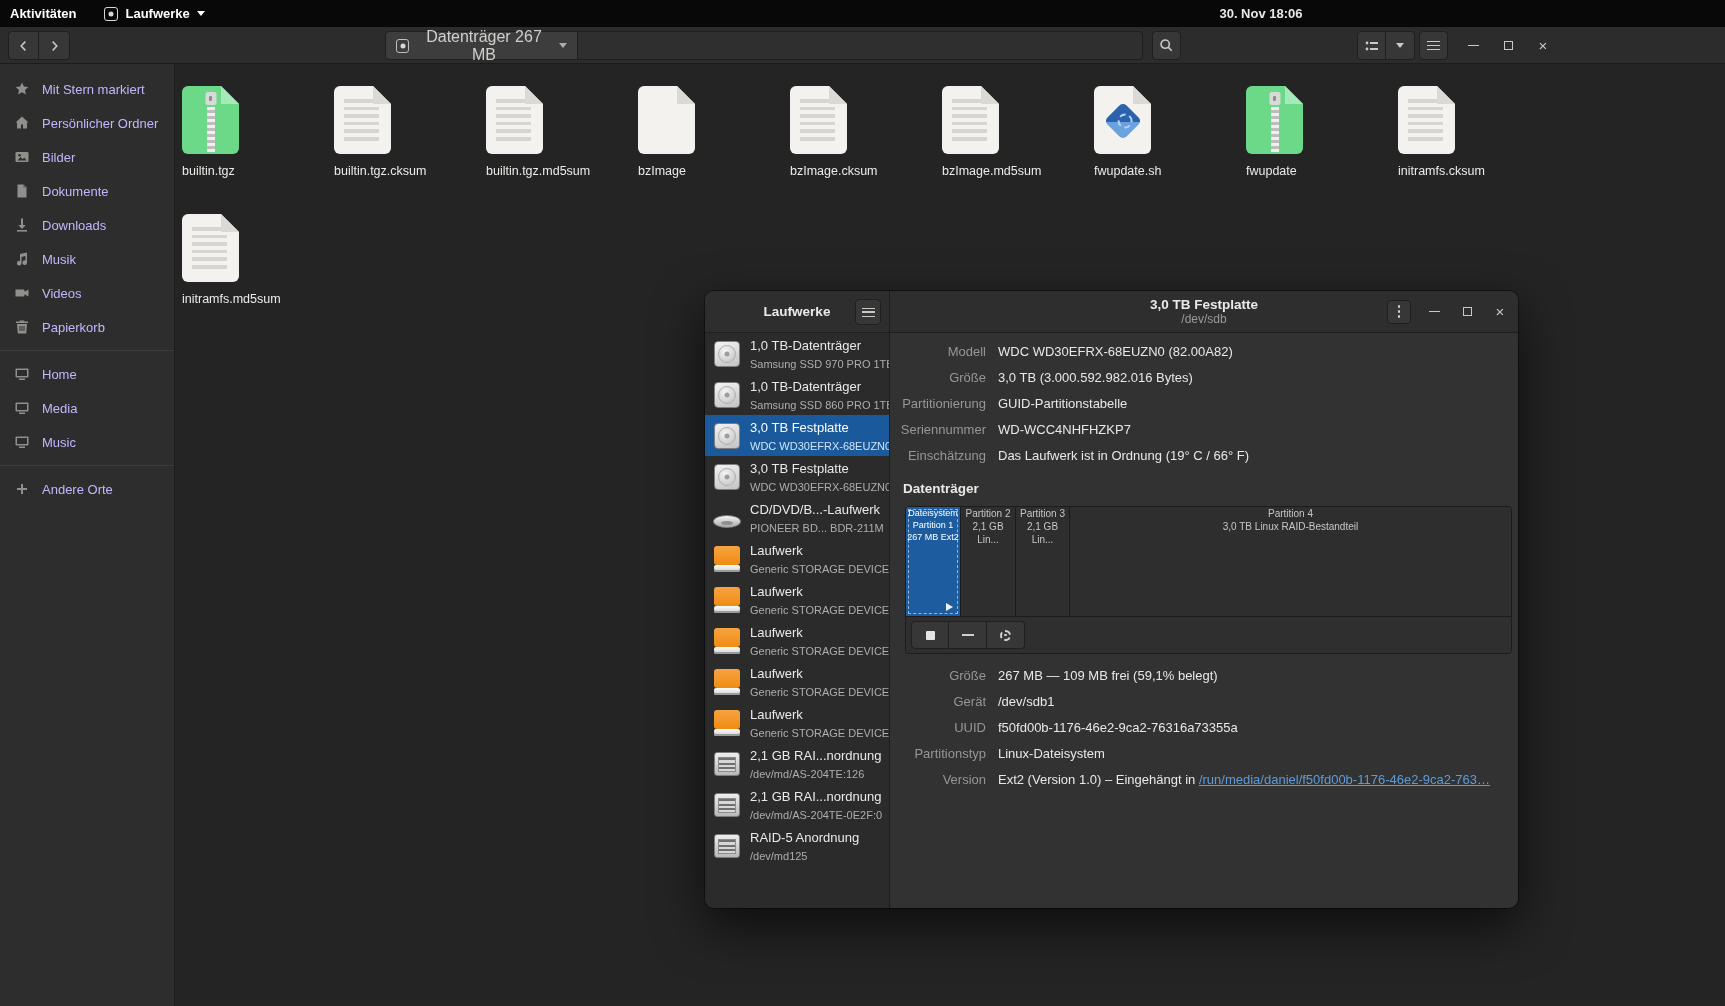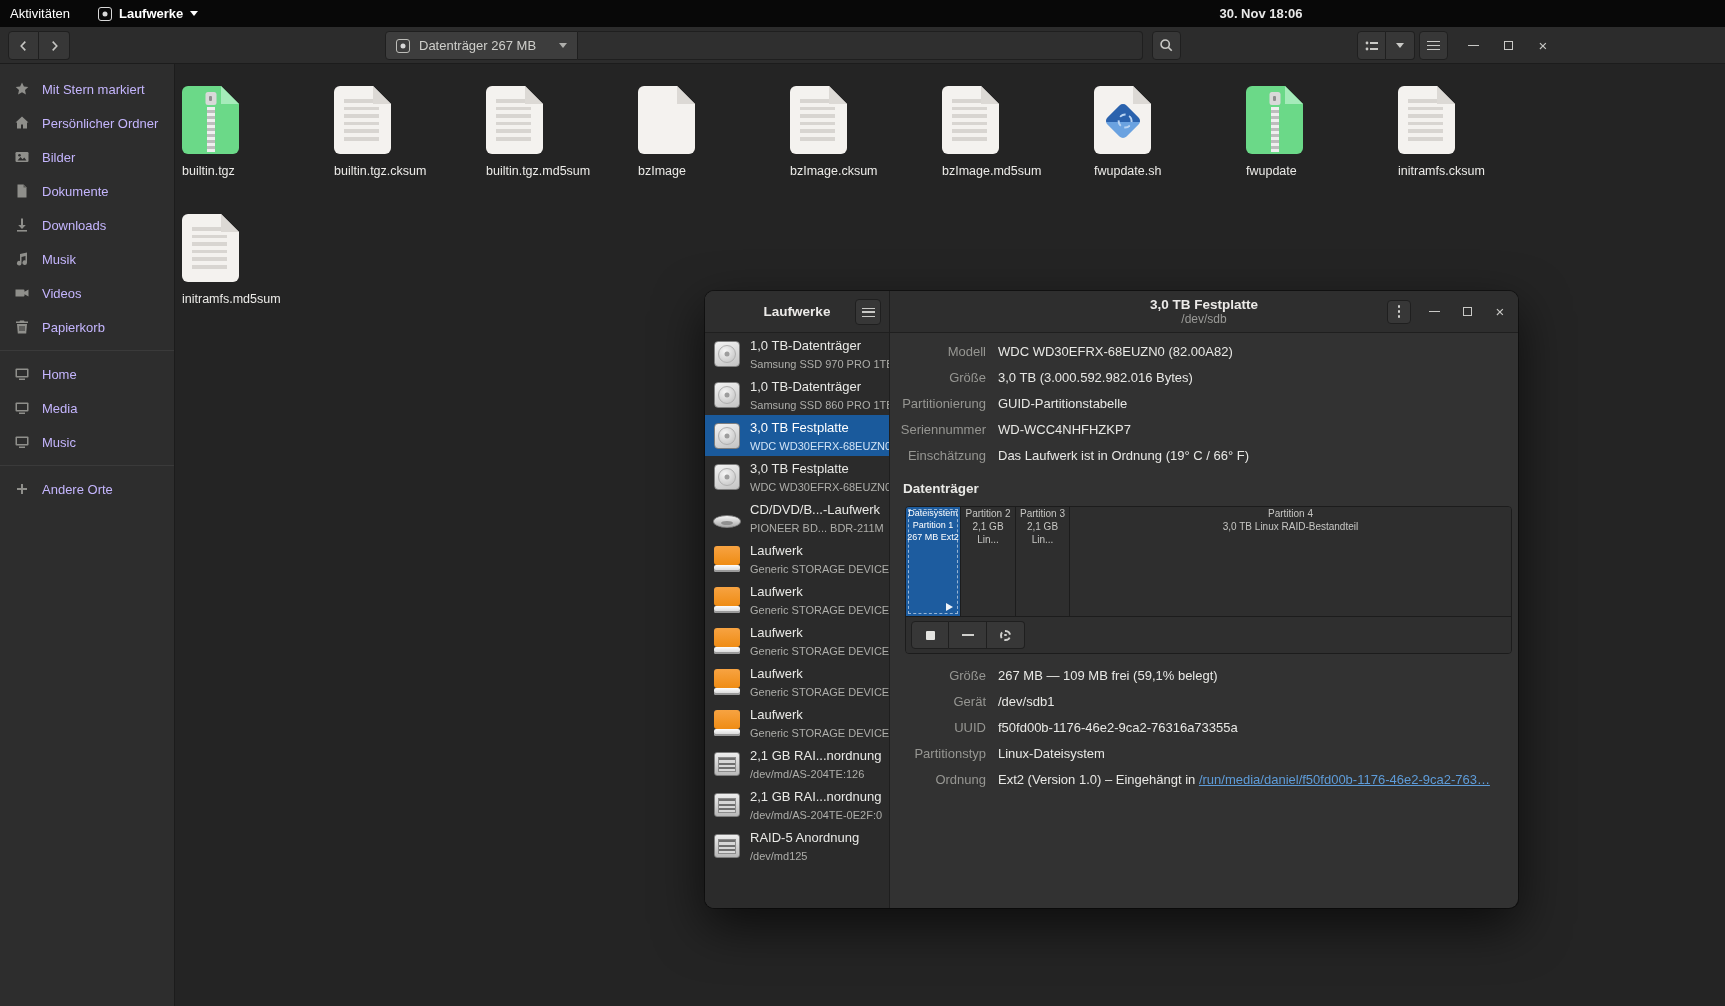--- a/index.html
+++ b/index.html
@@ -2,36 +2,36 @@
 <html><head>
 <meta charset="utf-8">
 <style>
   * { margin:0; padding:0; box-sizing:border-box; }
   html,body { background:#111; }
   body { font-family:"Liberation Sans","DejaVu Sans",sans-serif; }
   .screen { position:relative; width:1725px; height:1006px; background:#242424; overflow:hidden; }
 
   
   .topbar { position:absolute; top:0; left:0; right:0; height:27px; background:#080808; display:flex; align-items:center; color:#fff; font-size:13px; }
-  .tb-activities { margin-left:10px; font-weight:normal; color:#fff; background:none; border:none; font-size:13px; font-family:inherit;text-align:center; }
+  .tb-activities { margin-left:10px; font-weight:bold; color:#fff; background:none; border:none; font-size:13px; font-family:inherit;text-align:center; }
   .tb-app { margin-left:28px; display:flex; align-items:center; gap:7px; font-weight:bold; color:#fff; background:none; border:none; font-size:13px; font-family:inherit; }
   .mini-drive { width:14px; height:14px; border:1.5px solid #d8d8d8; border-radius:3px; position:relative; }
   .mini-drive::after { content:""; position:absolute; width:5px; height:5px; border-radius:50%; background:#d8d8d8; left:50%; top:50%; transform:translate(-50%,-50%); }
   .caret-down { width:0; height:0; border-left:4px solid transparent; border-right:4px solid transparent; border-top:5px solid currentColor; display:inline-block; }
   .tb-clock { position:absolute; left:1196px; width:130px; text-align:center; font-weight:bold; color:#e8e8e8; font-size:13px; }
 
   
   .ftoolbar { position:absolute; top:27px; left:0; right:0; height:37px; background:#2c2c2c; border-bottom:1px solid #1c1c1c; }
   .btn { background:#373737; border:1px solid #1f1f1f; color:#c9c9c6; display:flex; align-items:center; justify-content:center; }
   .nav-group { position:absolute; left:8px; top:4px; display:flex; }
   .nav-group .btn { width:31px; height:29px; }
   .nav-group .btn:first-child { border-radius:4px 0 0 4px; }
   .nav-group .btn:last-child { border-radius:0 4px 4px 0; border-left:0; }
   .pathbar { position:absolute; left:385px; top:4px; width:758px; height:29px; display:flex; }
-  .path-btn { width:193px; background:#3d3d3d; border:1px solid #1f1f1f; border-radius:4px 0 0 4px; display:flex; align-items:center; gap:9px; padding:0 10px; color:#cfcfcb; font-size:13px; font-family:inherit; }
+  .path-btn { width:193px; background:#3d3d3d; border:1px solid #1f1f1f; border-radius:4px 0 0 4px; display:flex; align-items:center; gap:9px; padding:0 10px; color:#cfcfcb; font-size:16px; font-family:inherit; }
   .path-btn .caret-down { margin-left:auto; color:#aeaeab; }
   .path-rest { flex:1; background:#2f2f2f; border:1px solid #1f1f1f; border-left:0; border-radius:0 4px 4px 0; }
   .search-btn { position:absolute; left:1152px; top:4px; width:29px; height:29px; border-radius:4px; }
   .right-cluster { position:absolute; right:172px; top:4px; display:flex; align-items:center; }
   .view-group { display:flex; }
   .view-group .btn { width:29px; height:29px; }
   .view-group .btn:first-child { border-radius:4px 0 0 4px; }
   .view-group .btn:last-child { border-radius:0 4px 4px 0; border-left:0; }
   .menu-btn { width:29px; height:29px; margin-left:4px; border-radius:4px; }
   .hamburger { width:13px; height:9px; border-top:1.5px solid #c9c9c6; border-bottom:1.5px solid #c9c9c6; position:relative; }
@@ -533,20 +533,20 @@
 
         <div class="igrid vol">
           <span class="ilabel">Größe</span>
           <span class="ivalue">267 MB — 109 MB frei (59,1% belegt)</span>
           <span class="ilabel">Gerät</span>
           <span class="ivalue">/dev/sdb1</span>
           <span class="ilabel">UUID</span>
           <span class="ivalue">f50fd00b-1176-46e2-9ca2-76316a73355a</span>
           <span class="ilabel">Partitionstyp</span>
           <span class="ivalue">Linux-Dateisystem</span>
-          <span class="ilabel">Ordnung</span>
+          <span class="ilabel">Version</span>
           <span class="ivalue"><span>Ext2 (Version 1.0) – Eingehängt in </span><a class="mountlink" href="#">/run/media/daniel/f50fd00b-1176-46e2-9ca2-763…</a></span>
         </div>
       </div>
     </div>
   </div>
 
 </div>
 
 </body></html>

